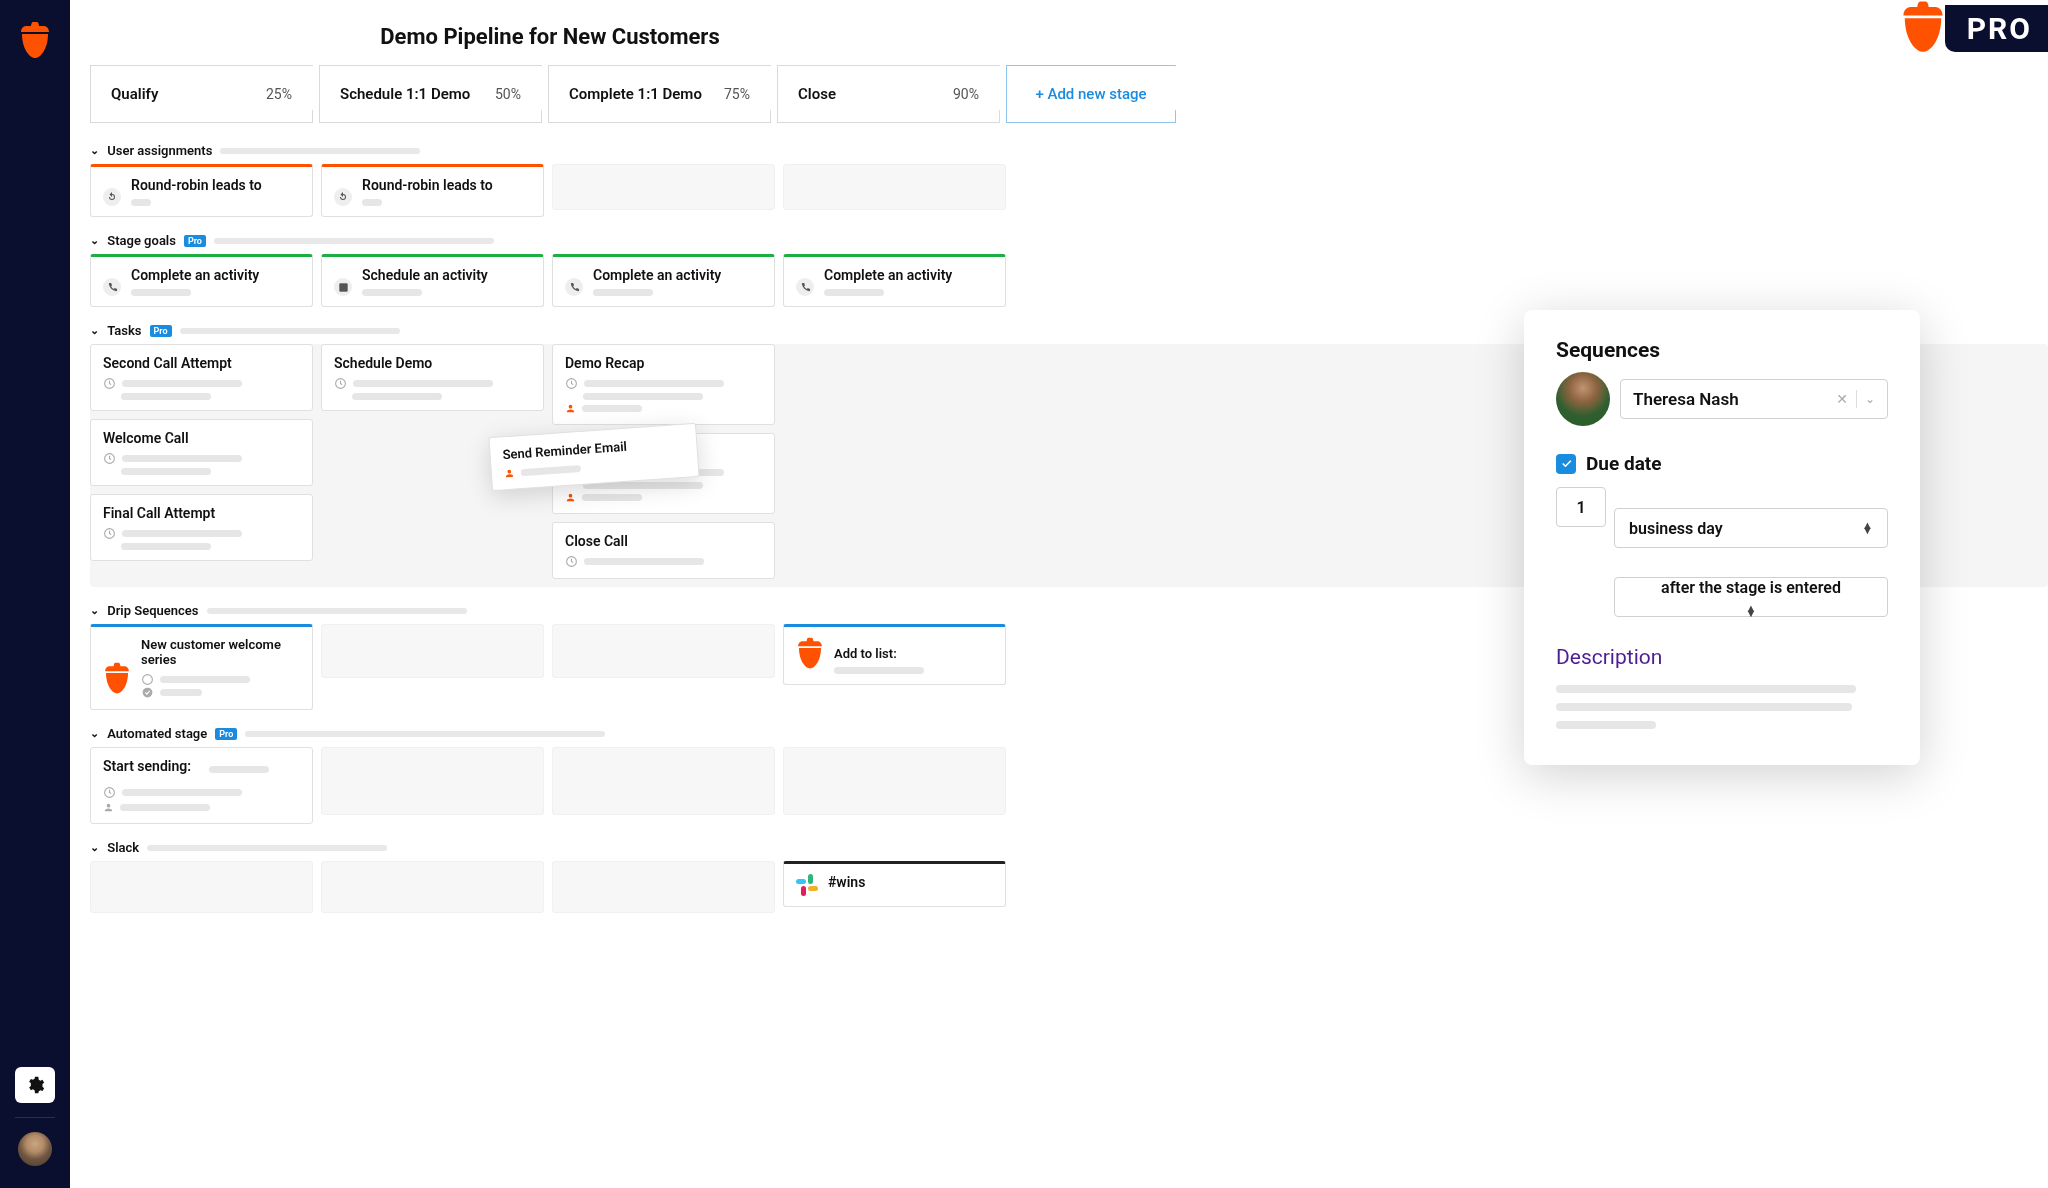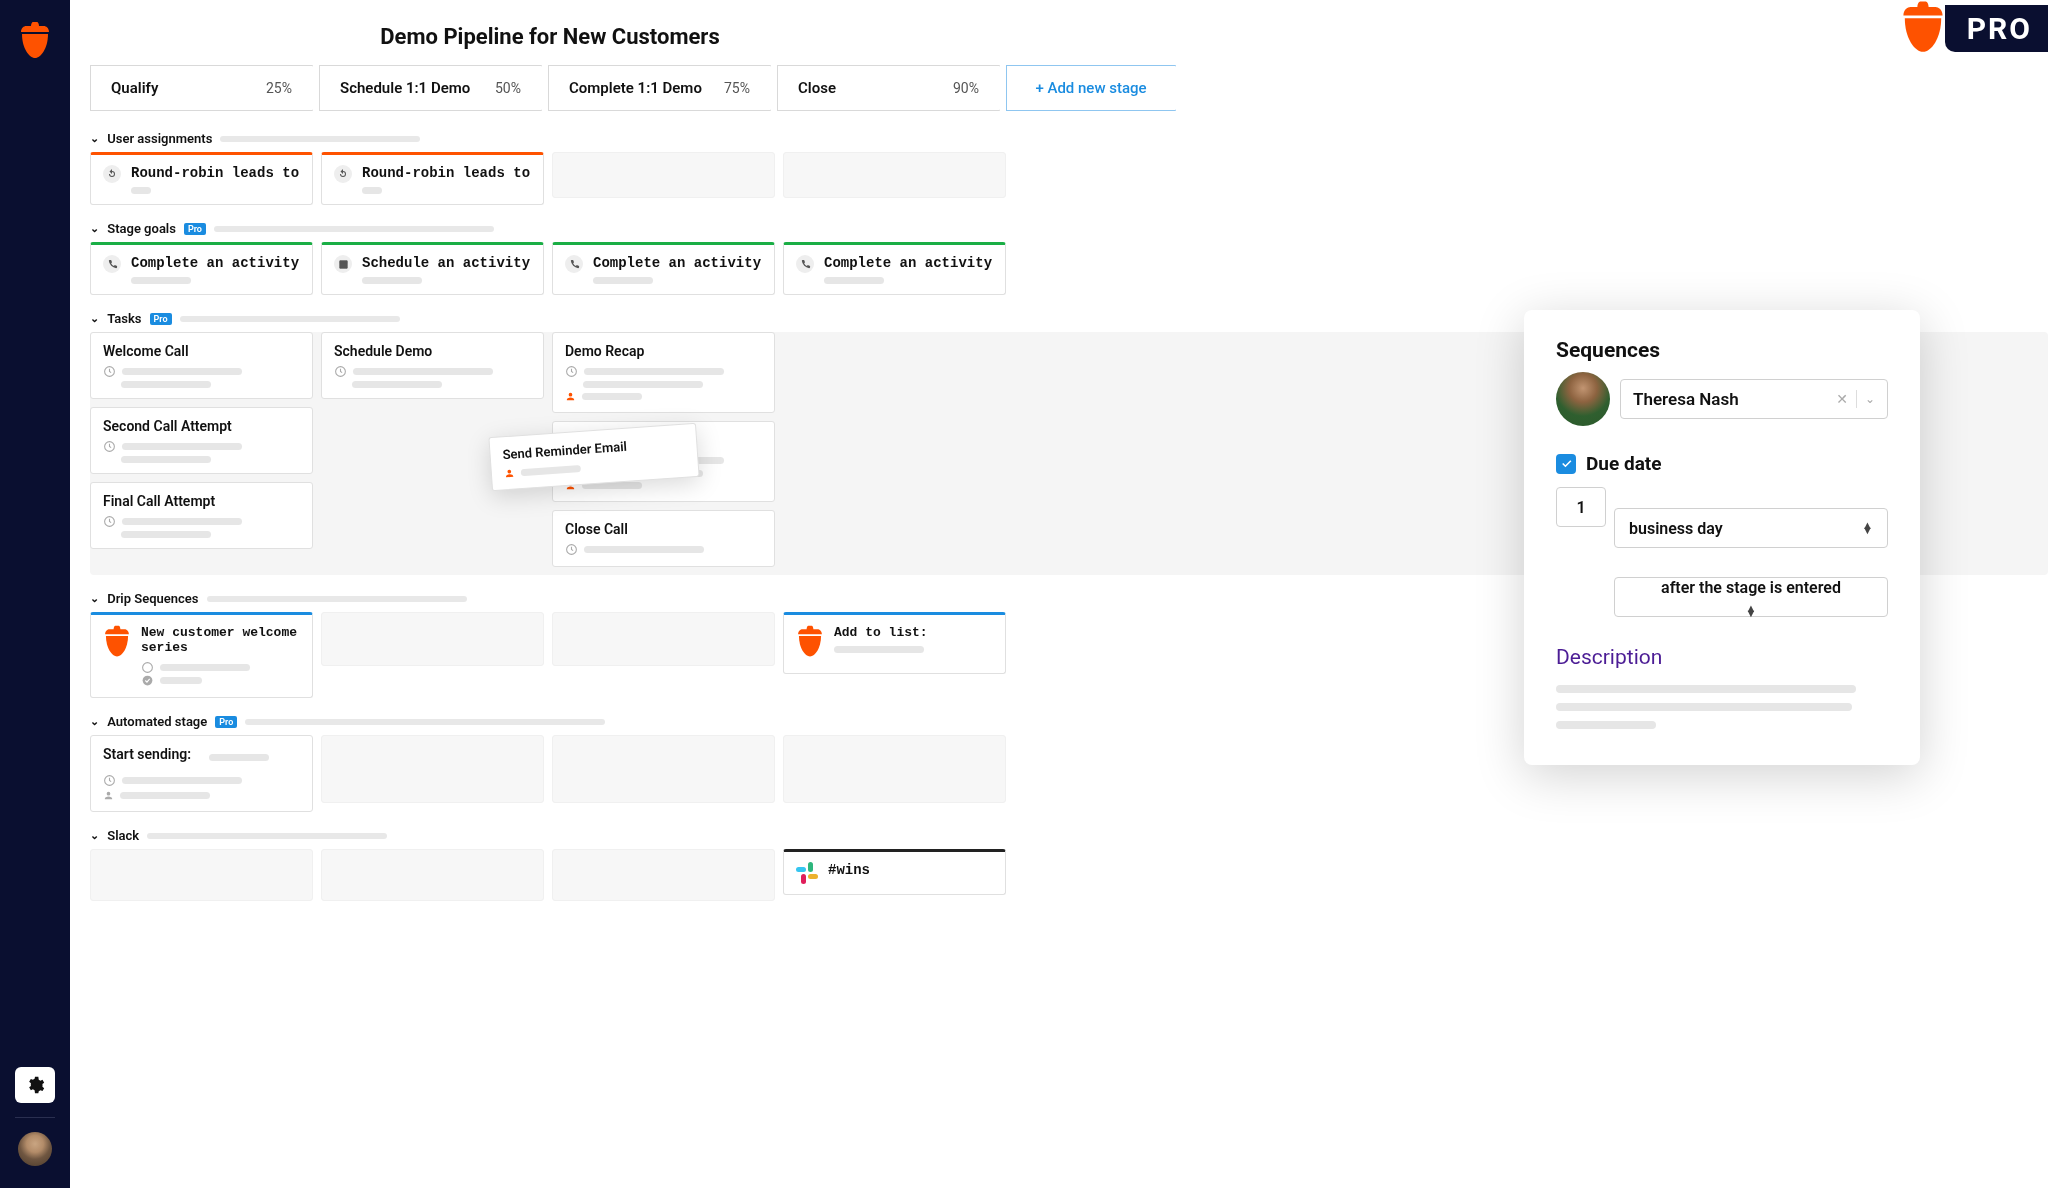--- a/index.html
+++ b/index.html
@@ -23,21 +23,21 @@
 .pro-badge-acorn { width: 56px; height: 56px; display:flex; align-items:center; justify-content:center; margin-right: -6px; z-index:2; }
 .pro-label { background: #0a0f30; color: #fff; font-weight: 700; font-size: 30px; padding: 6px 16px 6px 22px; border-radius: 0 0 0 10px; letter-spacing: 2px; }
 
 
 .page-title { text-align: center; font-weight: 700; font-size: 22px; margin: 6px 0 16px 0; width: 920px; }
 
 
 .stages { display: flex; gap: 6px; margin-bottom: 18px; }
 .stage {
   position: relative; display: flex; justify-content: space-between; align-items: center;
-  padding: 16px 20px; width: 223px; height: 46px; border: 1px solid #d9d9d9; background: #fff;
+  padding: 16px 20px; width: 223px; height: 58px; border: 1px solid #d9d9d9; background: #fff;
   font-size: 15px;
 }
 .stage::after {
   content: ""; position: absolute; right: -12px; top: -1px; bottom: -1px;
   width: 0; height: 0; border-top: 23px solid transparent; border-bottom: 23px solid transparent;
   border-left: 12px solid #fff;
 }
 .stage-name { font-weight: 600; }
 .stage-pct { color: #555; font-size: 14px; }
 .add-stage { border: 1px solid #8fc6f0; color: #1a8ce0; background: #fff; width: 170px; justify-content: center; font-weight: 500; font-size: 15px; }
@@ -82,21 +82,21 @@
 .empty-card { background: #f7f7f7; border: 1px solid #f0f0f0; border-radius: 3px; min-height: 46px; }
 .empty-drip { min-height: 54px; }
 .empty-email { min-height: 68px; }
 .empty-slack { min-height: 52px; }
 
 .icon-circle { width: 18px; height: 18px; border-radius: 50%; background: #eee; display: inline-flex; align-items: center; justify-content: center; flex-shrink: 0; }
 .icon-clock { width: 13px; height: 13px; }
 .icon-person { width: 11px; height: 11px; color: #fe5200; }
 .icon-check { width: 13px; height: 13px; }
 
-.card.with-icon { display: flex; gap: 10px; align-items: flex-start; font-family: Liberation Mono, monospace; }
+.card.with-icon { display: flex; gap: 10px; align-items: flex-end; }
 .card.with-icon .card-body-wrap { flex: 1; }
 
 
 .acorn-svg { display: block; }
 
 
 .dragging {
   position: absolute; left: 420px; top: 430px; width: 208px;
   background: #fff; border: 1px solid #e0e0e0; border-radius: 3px;
   padding: 10px 12px; box-shadow: 0 6px 24px rgba(0,0,0,0.15);
@@ -315,36 +315,36 @@
       <div class="section-header">
         <span class="chevron">⌄</span>
         <span class="section-title-text">Tasks</span>
         <span class="pro-tag">Pro</span>
         <div class="section-line sl-3"></div>
       </div>
       <div class="tasks-bg">
       <div class="card-row" style="position:relative;">
         <div class="col">
           <div class="card">
-            <div class="card-title">Welcome Call</div>
+            <div class="card-title">Second Call Attempt</div>
             <div class="card-body">
               <div class="card-line">
                     <svg class="icon-clock" viewBox="0 0 24 24">
                       <circle cx="12" cy="12" r="9" fill="none" stroke="#aaa" stroke-width="2"></circle>
                       <path d="M12 7v5l3 2" stroke="#aaa" stroke-width="2" fill="none"></path>
                     </svg>
                     <div class="skel s120"></div>
                   </div>
               <div class="card-line">
                     <div class="skel s90" style="margin-left:18px"></div>
                   </div>
             </div>
           </div>
           <div class="card">
-            <div class="card-title">Second Call Attempt</div>
+            <div class="card-title">Welcome Call</div>
             <div class="card-body">
               <div class="card-line">
                     <svg class="icon-clock" viewBox="0 0 24 24">
                       <circle cx="12" cy="12" r="9" fill="none" stroke="#aaa" stroke-width="2"></circle>
                       <path d="M12 7v5l3 2" stroke="#aaa" stroke-width="2" fill="none"></path>
                     </svg>
                     <div class="skel s120"></div>
                   </div>
               <div class="card-line">
                     <div class="skel s90" style="margin-left:18px"></div>

